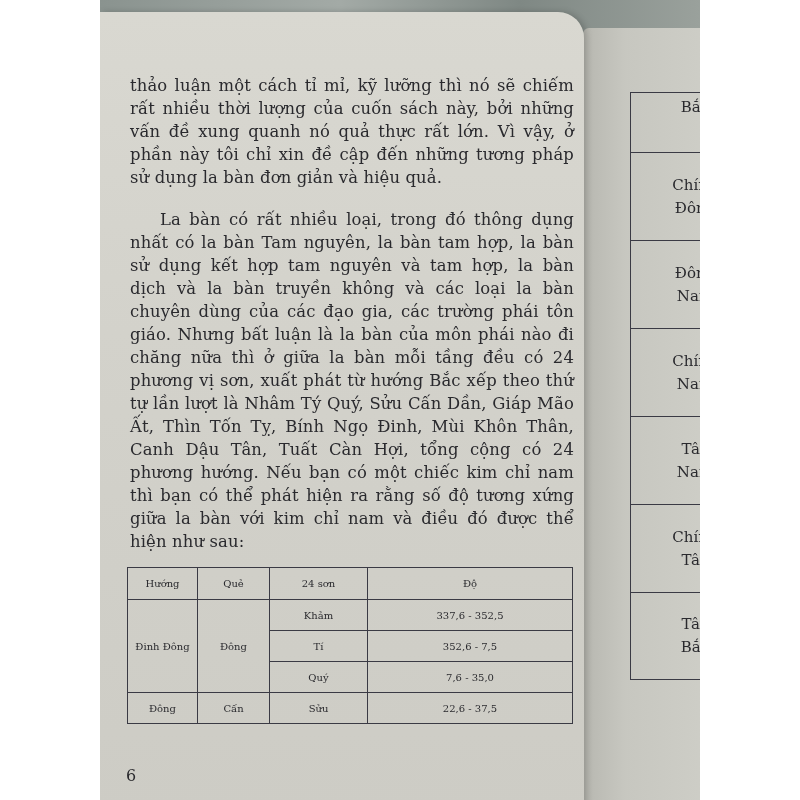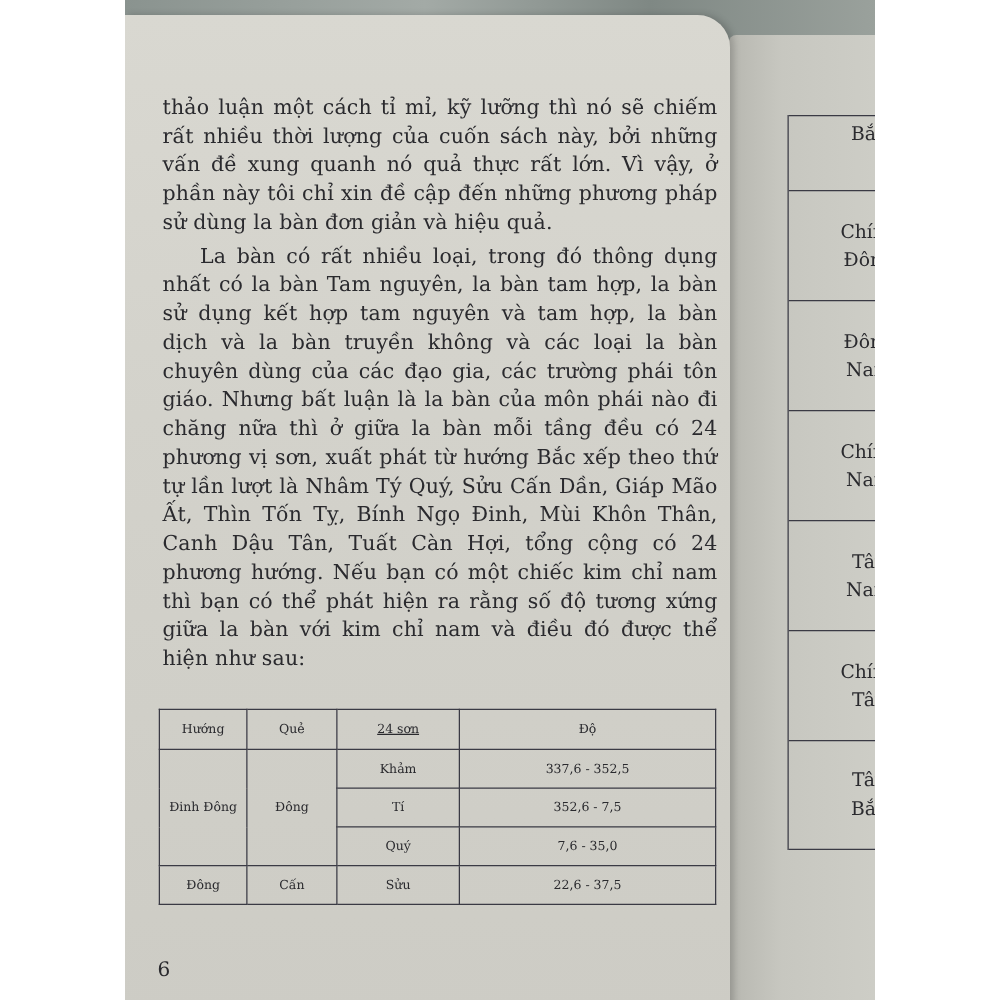--- a/index.html
+++ b/index.html
@@ -32,34 +32,34 @@
       box-shadow: 3px 0 6px rgba(0,0,0,0.18);
     }
     .text-block {
       position: absolute; left: 30px; top: 62px; width: 444px;
       color: #2a2a2e;
       font-size: 16.4px; line-height: 23px;
       text-align: justify;
       letter-spacing: 0.15px;
     }
     .text-block p { margin: 0; }
-    .text-block p.indent { text-indent: 30px; margin-top: 4px; }
+    .text-block p.indent { text-indent: 30px; margin-top: 19px; }
     .doc-table {
       position: absolute; left: 27px; top: 555px;
       border-collapse: collapse;
       color: #2a2a2e; font-size: 10px;
     }
     .doc-table td, .doc-table th {
       border: 1.2px solid #3a3a44;
       text-align: center; font-weight: normal;
       padding: 0; line-height: 19px;
     }
     .doc-table th { height: 31px; }
     .doc-table td { height: 30px; }
-    .c1 { width: 69px; } .c2 { width: 71px; } .c3 { width: 97px; text-decoration: underline; } .c4 { width: 204px; }
+    .c1 { width: 69px; } .c2 { width: 71px; } .c3 { width: 97px; } .c4 { width: 204px; }
     .page-number {
       position: absolute; left: 26px; top: 754px;
       font-size: 16px; color: #2a2a2e;
     }
     .side-table {
       position: absolute; left: 530px; top: 92px; width: 120px;
       border-left: 1.2px solid #3a3a44;
     }
     .side-cell {
       height: 88px; border-top: 1.2px solid #3a3a44;
@@ -103,21 +103,21 @@
       </div>
       <div class="side-cell last">
         <span>Tây</span>
         <span>Bắc</span>
       </div>
     </div>
   </div>
 
   <div class="left-page">
     <div class="text-block">
-      <p>thảo luận một cách tỉ mỉ, kỹ lưỡng thì nó sẽ chiếm rất nhiều thời lượng của cuốn sách này, bởi những vấn đề xung quanh nó quả thực rất lớn. Vì vậy, ở phần này tôi chỉ xin đề cập đến những phương pháp sử dùng la bàn đơn giản và hiệu quả.</p>
+      <p>thảo luận một cách tỉ mỉ, kỹ lưỡng thì nó sẽ chiếm rất nhiều thời lượng của cuốn sách này, bởi những vấn đề xung quanh nó quả thực rất lớn. Vì vậy, ở phần này tôi chỉ xin đề cập đến những tương pháp sử dụng la bàn đơn giản và hiệu quả.</p>
       <p class="indent">La bàn có rất nhiều loại, trong đó thông dụng nhất có la bàn Tam nguyên, la bàn tam hợp, la bàn sử dụng kết hợp tam nguyên và tam hợp, la bàn dịch và la bàn truyền không và các loại la bàn chuyên dùng của các đạo gia, các trường phái tôn giáo. Nhưng bất luận là la bàn của môn phái nào đi chăng nữa thì ở giữa la bàn mỗi tầng đều có 24 phương vị sơn, xuất phát từ hướng Bắc xếp theo thứ tự lần lượt là Nhâm Tý Quý, Sửu Cấn Dần, Giáp Mão Ất, Thìn Tốn Tỵ, Bính Ngọ Đinh, Mùi Khôn Thân, Canh Dậu Tân, Tuất Càn Hợi, tổng cộng có 24 phương hướng. Nếu bạn có một chiếc kim chỉ nam thì bạn có thể phát hiện ra rằng số độ tương xứng giữa la bàn với kim chỉ nam và điều đó được thể hiện như sau:</p>
     </div>
 
     <table class="doc-table">
       <tbody>
           <tr>
         <th class="c1">Hướng</th>
         <th class="c2">Quẻ</th>
         <th class="c3">24 sơn</th>
         <th class="c4">Độ</th>

